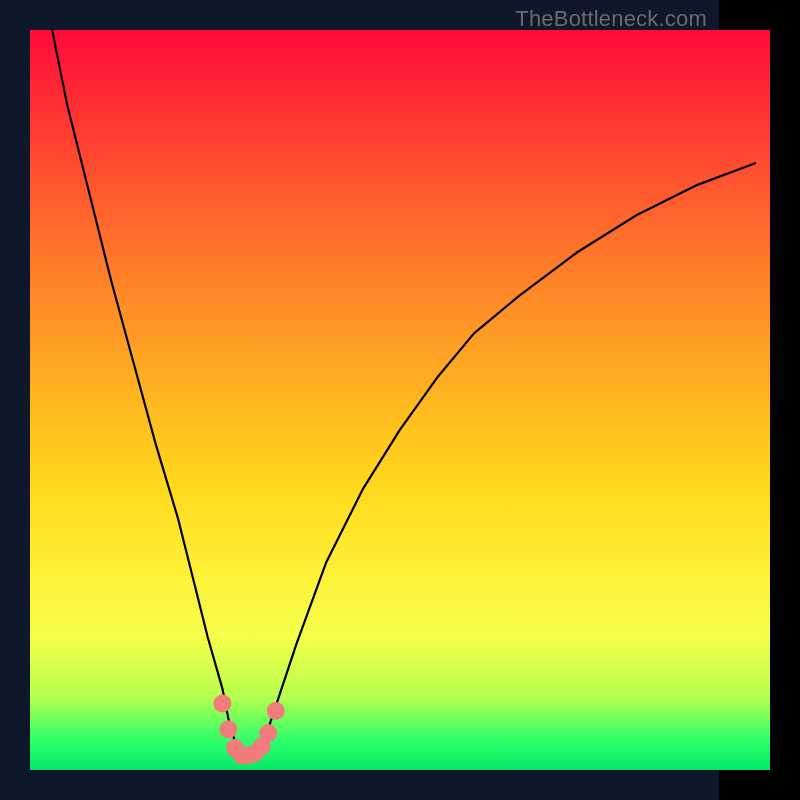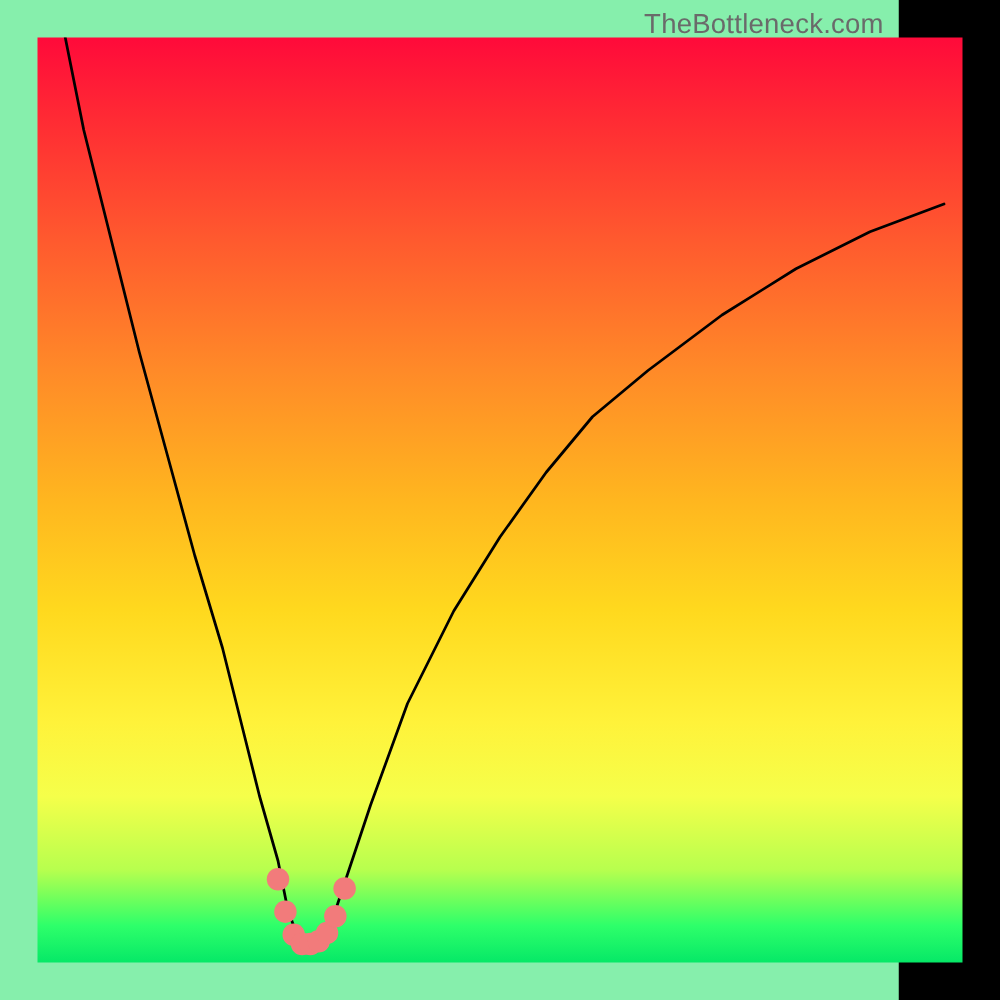--- a/index.html
+++ b/index.html
@@ -8,21 +8,21 @@
     width: 800px;
     height: 800px;
     background: #000;
     font-family: Arial, Helvetica, sans-serif;
     overflow: hidden;
   }
   .frame {
     position: relative;
     width: 719px;
     height: 800px;
-    background: #86efac;
+    background: #0f172a;
   }
   .watermark {
     position: absolute;
     top: 6px;
     right: 12px;
     color: #6a6a6a;
     font-size: 22px;
     font-weight: 500;
     letter-spacing: 0.2px;
     z-index: 10;

